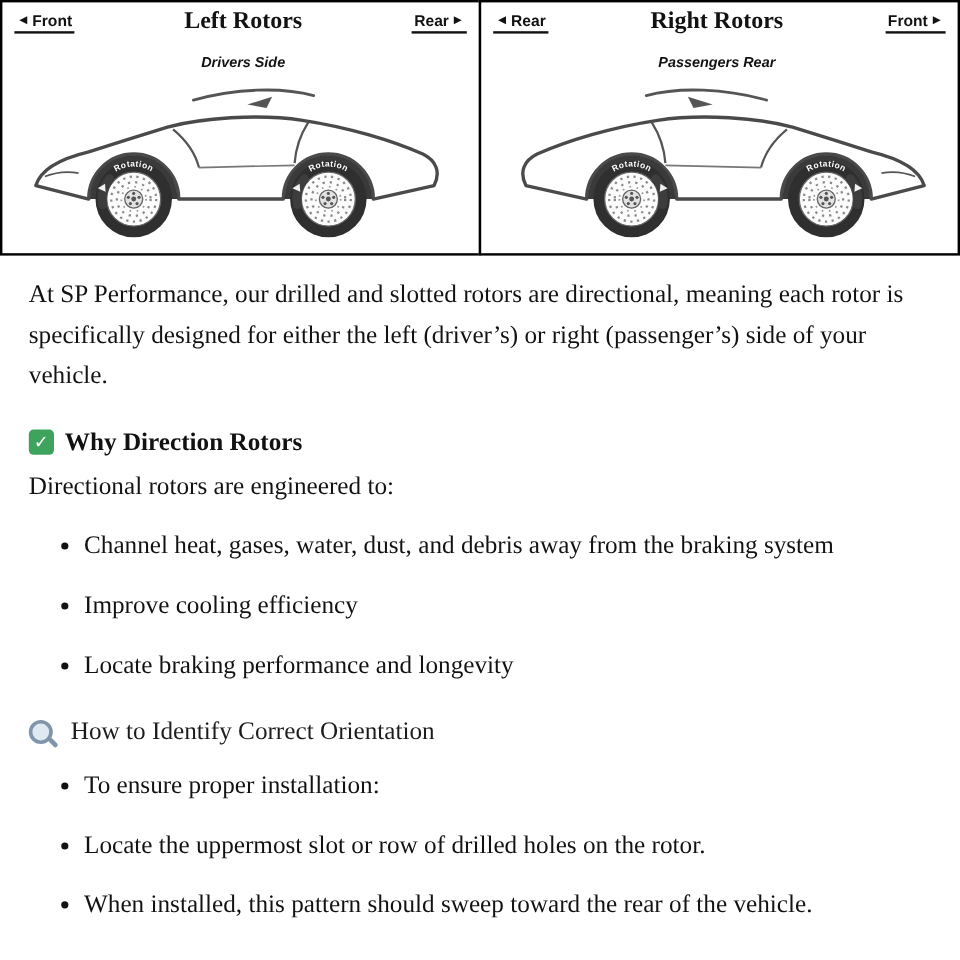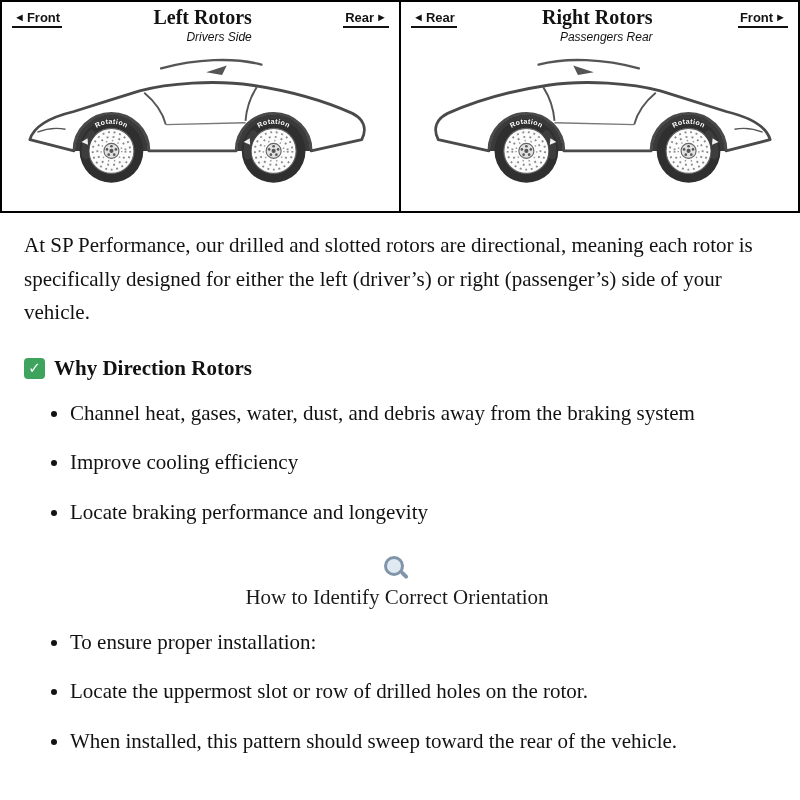--- a/index.html
+++ b/index.html
@@ -4,32 +4,32 @@
 <style>
   html,body { margin:0; padding:0; background:#ffffff; }
   .page { width:800px; box-sizing:border-box; font-family:"Liberation Serif", serif; color:#121212; }
 
   
   .panels { display:flex; width:800px; }
   .panel { flex:1; border:2px solid #000; background:#fff; height:213px; box-sizing:border-box; overflow:hidden; }
   .panel.right { margin-left:-2px; }
   .panel-header { display:flex; justify-content:space-between; align-items:flex-start; padding:5px 10px 0 10px; font-family:"Liberation Sans", sans-serif; }
   .panel-title { font-size:20px; font-weight:bold; text-align:center; line-height:1.05;font-family:Liberation Serif, serif; }
-  .panel-subtitle { font-size:12px; font-weight:normal; font-style:italic; text-align:right; margin-top:2px; }
+  .panel-subtitle { font-size:12px; font-weight:bold; font-style:italic; text-align:center; margin-top:17px; }
   .dir { font-size:13px; font-weight:bold; border-bottom:2px solid #111; display:inline-flex; align-items:center; gap:2px; padding:0 2px 1px 2px; margin-top:3px; white-space:nowrap; }
   .arr { font-size:11px; line-height:1; }
   .car-svg { display:block; width:100%; height:150px; margin-top:0; }
   .rot { font-family:"Liberation Sans", sans-serif; font-size:7.5px; font-weight:bold; fill:#ffffff; text-anchor:middle; letter-spacing:.4px; }
 
   
   .content { padding:12px 30px 6px 24px; }
   .content p.body-text { font-size:21px; line-height:1.6; margin:4px 0; }
   .section-h { font-size:21px; margin:26px 0 8px 0; display:flex; align-items:center; gap:9px; }
   .section-h.bold { font-weight:bold; }
-  .section-h.regular { font-weight:normal; color:#1c1c1c;flex-direction:column; }
+  .section-h.regular { font-weight:normal; color:#1c1c1c; }
   ul.bullets { margin:8px 0 20px 0; padding-left:46px; }
   ul.bullets li { font-size:21px; line-height:1.6; margin:16px 0; }
 
   .check-icon { width:21px; height:21px; min-width:21px; background:#3da35d; border-radius:4px;
     color:#fff; font-size:15px; font-weight:bold; display:inline-flex; align-items:center;
     justify-content:center; font-family:"DejaVu Sans", sans-serif; }
   .mag-icon { position:relative; width:14px; height:14px; border:3px solid #8095a9; border-radius:50%;
     display:inline-block; margin-right:6px; flex:0 0 auto; background:#dfe9f2; }
   .mag-icon::after { content:""; position:absolute; width:9px; height:3.5px; background:#8095a9;
     border-radius:2px; transform:rotate(45deg); right:-8px; bottom:-4px; }
@@ -130,20 +130,21 @@
 
     <p class="body-text">At SP Performance, our drilled and slotted rotors are directional, meaning each rotor is specifically designed for either the left (driver’s) or right (passenger’s) side of your vehicle.</p>
 
     <h2 class="section-h bold">
       <span class="check-icon">
           <span>✓</span>
         </span>
       <span>Why Direction Rotors</span>
     </h2>
 
+    <p class="body-text">Directional rotors are engineered to:</p>
 
     <ul class="bullets">
       <li>Channel heat, gases, water, dust, and debris away from the braking system</li>
       <li>Improve cooling efficiency</li>
       <li>Locate braking performance and longevity</li>
     </ul>
 
     <h3 class="section-h regular">
       <span class="mag-icon"></span>
       <span>How to Identify Correct Orientation</span>

